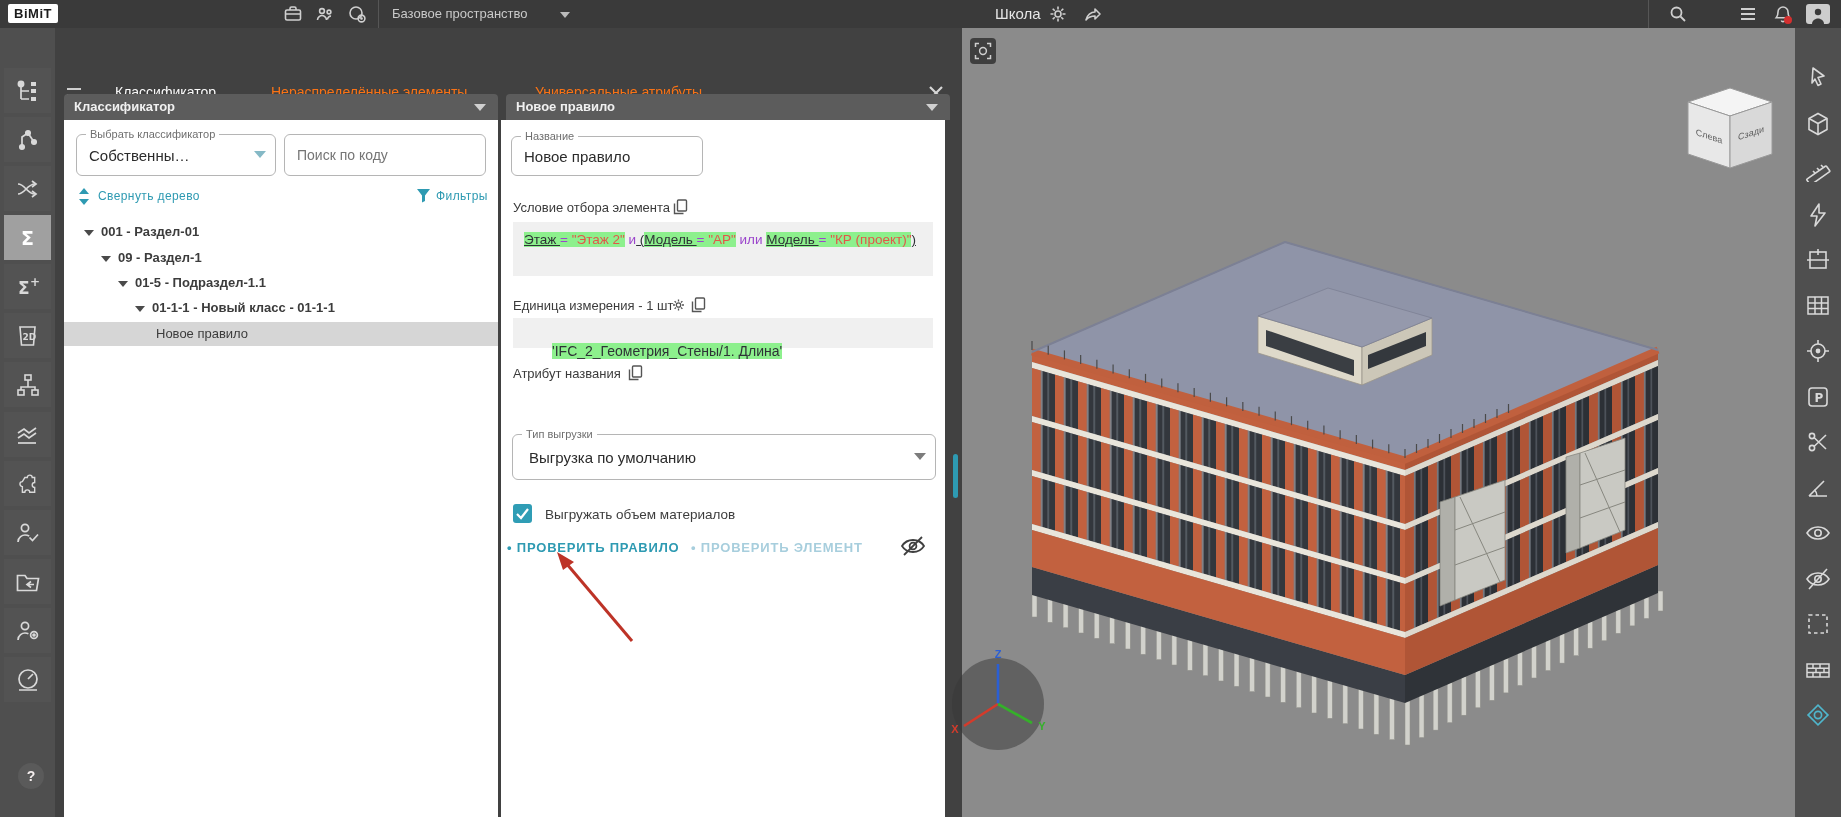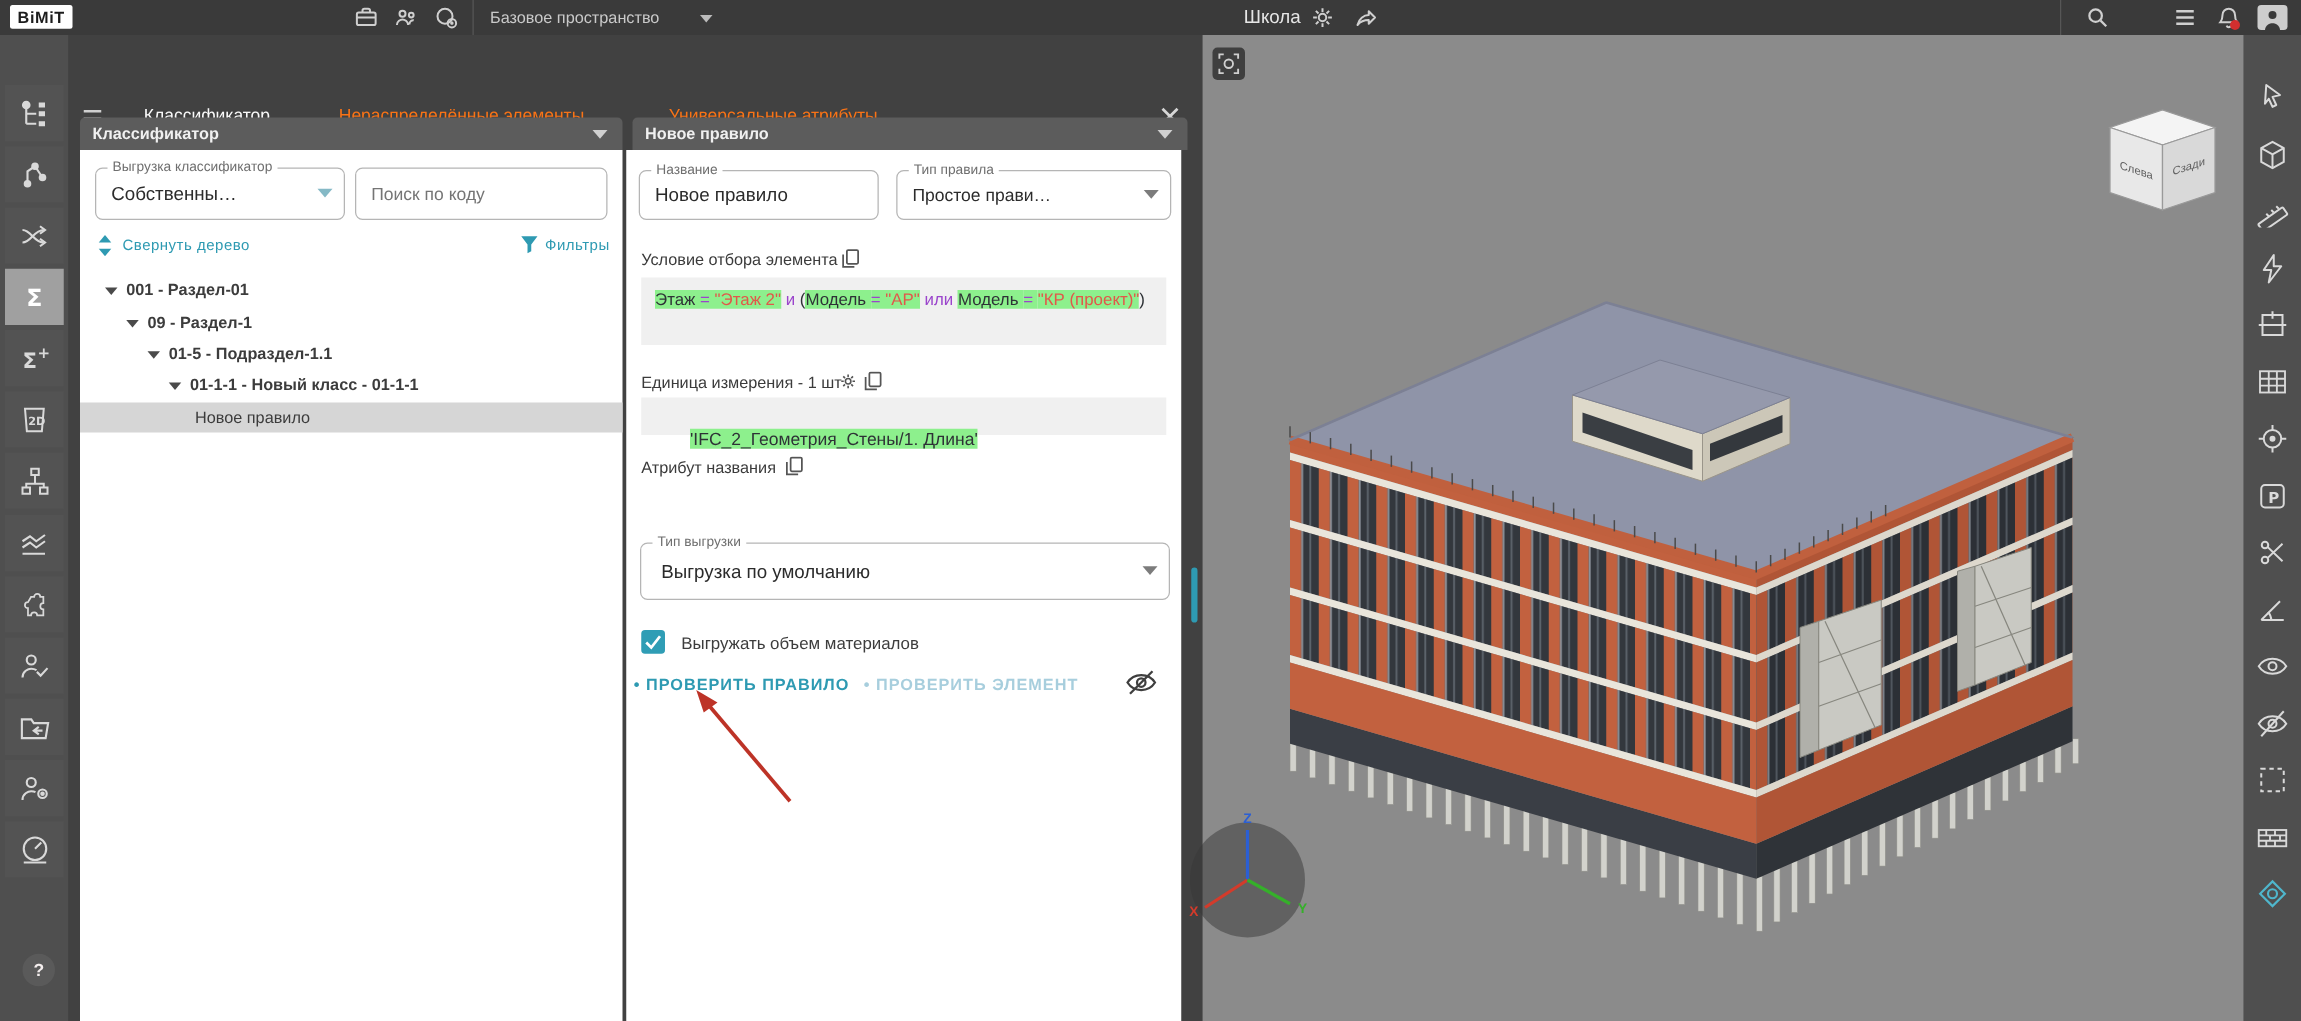--- a/index.html
+++ b/index.html
@@ -43,21 +43,21 @@
   
   .trow{position:absolute;height:24px;line-height:24px;font-size:13px;font-weight:600;color:#3c3c3c;white-space:nowrap;}
   .trow .tc{display:inline-block;width:0;height:0;border-left:5px solid transparent;border-right:5px solid transparent;
             border-top:6px solid #4a4a4a;margin-right:7px;vertical-align:middle;}
   .trow.sel{left:0;width:434px;background:#d6d6d6;font-weight:400;}
   
   .rlab{position:absolute;font-size:13px;color:#3b3b3b;white-space:nowrap;}
   .gbox{position:absolute;background:#f0f0f0;font-size:13.5px;line-height:19px;color:#2e3236;
         padding:8px 11px;box-sizing:border-box;white-space:pre-wrap;}
   .hl{background:#8df08d;}
-  .tn{color:#2e3236;} .to{color:#9b45cc;} .ts{color:#e2574a;}
+  .tn{color:#2e3236;text-decoration:underline;} .to{color:#9b45cc;} .ts{color:#e2574a;}
   .gval{background:#8df08d;color:#2e3236;font-size:14px;}
   .cbx{position:absolute;width:19px;height:19px;background:#2f9db5;border-radius:3px;}
   .btn{position:absolute;font-size:13px;font-weight:700;letter-spacing:.8px;color:#2e9ab2;white-space:nowrap;}
   .btn.dis{color:#a7cedd;}
   
   #vp{left:962px;top:28px;width:833px;height:789px;background:#8b8b8b;}
   #capture{left:970px;top:38px;width:26px;height:26px;background:#3f3f3f;border-radius:4px;
            display:flex;align-items:center;justify-content:center;}
   
   #rrail{left:1795px;top:28px;width:46px;height:789px;background:#4f4f4f;}
@@ -278,21 +278,21 @@
           <path d="M4 4l12 12M16 4L4 16" stroke="#d6d6d6" stroke-width="2.2"></path>
         </svg>
     </span>
 
     <div class="phead" style="left:9px;width:434px">
       <span style="margin-left:10px">Классификатор</span>
       <span class="abs" style="right:12px;top:10px;width:0;height:0;border-left:6px solid transparent;border-right:6px solid transparent;border-top:7px solid #d0d0d0"></span>
     </div>
     <div class="pbody" style="left:9px;width:434px">
       <div class="fld" style="left:12px;top:14px;width:198px;height:40px">
-        <span class="lab">Выгрузка классификатор</span>
+        <span class="lab">Выбрать классификатор</span>
         <span class="val">Собственны…</span>
         <span class="dn teal"></span>
       </div>
       <div class="fld" style="left:220px;top:14px;width:200px;height:40px">
         <input class="val" style="font-size: 14px; color: rgb(138, 138, 138);" placeholder="Поиск по коду">
       </div>
       <span class="abs" style="left:14px;top:68px">
         <svg width="12" height="17" viewBox="0 0 12 17">
             <g fill="#2e9ab2">
               <path d="M6 0L11 6H1z"></path>
@@ -326,25 +326,20 @@
     </div>
 
     <div class="phead" style="left:451px;width:444px">
       <span style="margin-left:10px">Новое правило</span>
       <span class="abs" style="right:12px;top:10px;width:0;height:0;border-left:6px solid transparent;border-right:6px solid transparent;border-top:7px solid #d0d0d0"></span>
     </div>
     <div class="pbody" style="left:446px;width:444px">
       <div class="fld" style="left:10px;top:16px;width:190px;height:38px">
         <span class="lab">Название</span>
         <input class="val" value="Новое правило" style="">
-      </div>
-      <div class="fld" style="left:216px;top:16px;width:218px;height:38px">
-        <span class="lab">Тип правила</span>
-        <span class="val" style="font-size:14px">Простое прави…</span>
-        <span class="dn"></span>
       </div>
 
       <span class="rlab" style="left:12px;top:80px">Условие отбора элемента</span>
       <span class="abs" style="left:172px;top:79px">
         <svg width="15" height="16" viewBox="0 0 15 16">
             <g fill="none" stroke="#555" stroke-width="1.4">
               <rect x="4.5" y="1" width="9" height="11" rx="1"></rect>
               <path d="M1.5 4.5v10h9"></path>
             </g>
           </svg>

